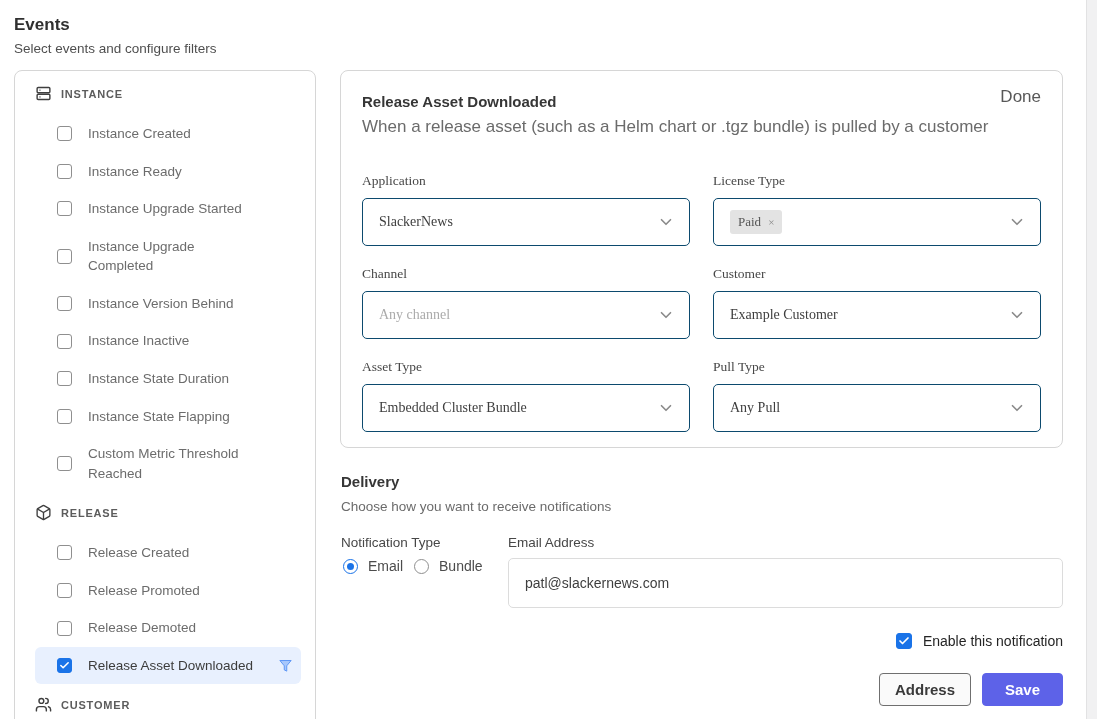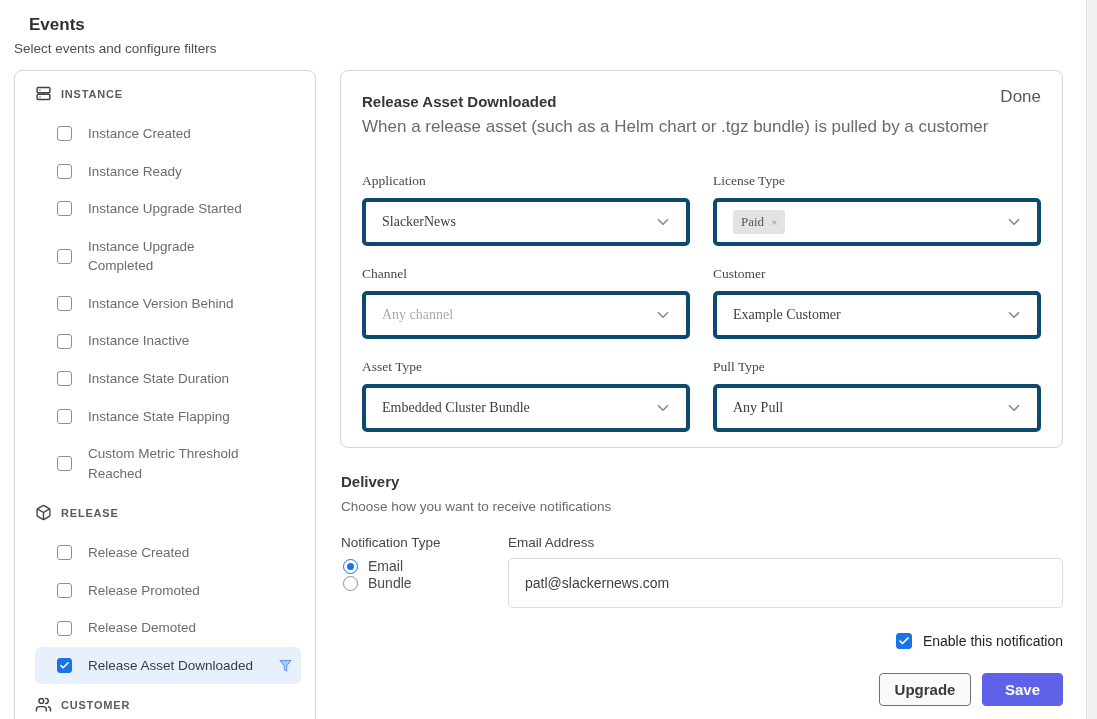--- a/index.html
+++ b/index.html
@@ -1,21 +1,21 @@
 <!DOCTYPE html>
 <html><head>
 <meta charset="utf-8">
 <style>
   * { margin:0; padding:0; box-sizing:border-box; }
   html,body { width:1097px; height:719px; background:#ffffff;
     font-family:"Liberation Sans", sans-serif; color:#333; overflow:hidden; }
   .stage { position:relative; width:1097px; height:719px; background:#fff; }
 
   
-  .page-title { position:absolute; left:29px; top:15px; font-size:17px; font-weight:700; color:#303030; }
+  .page-title { position:absolute; left:14px; top:15px; font-size:17px; font-weight:700; color:#303030; }
   .page-subtitle { position:absolute; left:14px; top:41px; font-size:13.5px; color:#4f4f4f; }
 
   
   .sidebar { position:absolute; left:14px; top:70px; width:302px; height:690px;
     border:1px solid #d6d6d6; border-radius:8px; background:#fff; padding:14px 14px 0 20px; overflow:hidden; }
   .section-head { display:flex; align-items:center; gap:9px; margin-top:12px; }
   .section-head:first-child { margin-top:0; }
   .section-head .sec-ic { width:17px; height:17px; display:inline-flex; }
   .section-head .sec-label { font-size:11px; font-weight:600; letter-spacing:0.8px; color:#5c5c5c; }
   .items { display:flex; flex-direction:column; margin:13px 0 4px 0; }
@@ -30,34 +30,34 @@
 
   
   .card { position:absolute; left:340px; top:70px; width:723px; height:378px;
     border:1px solid #d6d6d6; border-radius:8px; background:#fff; padding:22px 21px; }
   .card-head { display:flex; justify-content:space-between; align-items:flex-start; }
   .card-title { font-size:15px; font-weight:700; color:#363636; }
   .done-link { font-size:17px; color:#585858; cursor:pointer; margin-top:-6px; }
   .card-desc { font-size:17px; color:#6b6b6b; margin-top:7px; }
   .form-grid { display:grid; grid-template-columns:1fr 1fr; column-gap:23px; row-gap:0; margin-top:16px;font-family:Liberation Serif, serif; }
   .fld-label { font-size:13.5px; color:#474747; margin:20px 0 9px 0; }
-  .select { height:48px; border:4px solid #0c4a6e; border-radius:5px; background:#fff;
+  .select { height:48px; border:1px solid #0c4a6e; border-radius:5px; background:#fff;
     display:flex; align-items:center; padding:0 14px 0 16px; cursor:pointer; }
   .select .sel-val { font-size:14px; color:#3e3e3e; }
   .select .sel-val.placeholder { color:#ababab; }
   .select .chev { margin-left:auto; width:18px; height:18px; display:inline-flex; }
   .tag { display:inline-flex; align-items:center; gap:7px; background:#e3e3e3; border-radius:3px;
     padding:4px 8px; font-size:13px; color:#565656; }
   .tag .tag-x { font-size:11px; color:#8a8a8a; cursor:pointer; }
 
   
   .delivery-title { position:absolute; left:341px; top:473px; font-size:15px; font-weight:700; color:#363636; }
   .delivery-sub { position:absolute; left:341px; top:499px; font-size:13.5px; color:#6b6b6b; }
   .ntype-label { position:absolute; left:341px; top:535px; font-size:13.5px; color:#474747; }
-  .radios { position:absolute; left:343px; top:558px; display:flex; flex-direction:column; gap:1px;text-align:center; }
+  .radios { position:absolute; left:343px; top:558px; display:flex; flex-direction:row; gap:11px;text-align:center; }
   .radio-row { display:flex; align-items:center; gap:10px; cursor:pointer; }
   .radio { width:15px; height:15px; border-radius:50%; border:1.5px solid #8f8f8f; background:#fff; }
   .radio.on { border-color:#1a73e8; display:flex; align-items:center; justify-content:center; }
   .radio.on::after { content:""; width:7px; height:7px; border-radius:50%; background:#1a73e8; }
   .radio-row .r-label { font-size:14px; color:#4c4c4c; }
   .email-label { position:absolute; left:508px; top:535px; font-size:13.5px; color:#474747; }
   .email-input { position:absolute; left:508px; top:558px; width:555px; height:50px;
     border:1px solid #dcdcdc; border-radius:5px; padding:0 16px; font-size:14px; color:#3e3e3e;
     font-family:"Liberation Sans", sans-serif; background:#fff; }
   .enable-row { position:absolute; top:633px; left:340px; width:723px; display:flex; justify-content:flex-end;
@@ -288,18 +288,18 @@
   <div class="enable-row">
     <span class="cbx checked" style="width:16px;height:16px;border:1.5px solid #1a73e8;border-radius:3px;background:#1a73e8;display:flex;align-items:center;justify-content:center;">
       <svg viewBox="0 0 24 24" style="width:12px;height:12px" fill="none" stroke="#ffffff" stroke-width="3.4" stroke-linecap="round" stroke-linejoin="round">
           <polyline points="20 6 9 17 4 12"></polyline>
         </svg>
     </span>
     <span class="enable-label">Enable this notification</span>
   </div>
 
   <div class="btn-row">
-    <div class="btn btn-cancel">Upgrade</div>
+    <div class="btn btn-cancel">Address</div>
     <div class="btn btn-save">Save</div>
   </div>
 
   <div class="scroll-strip"></div>
 </div>
 
 </body></html>

